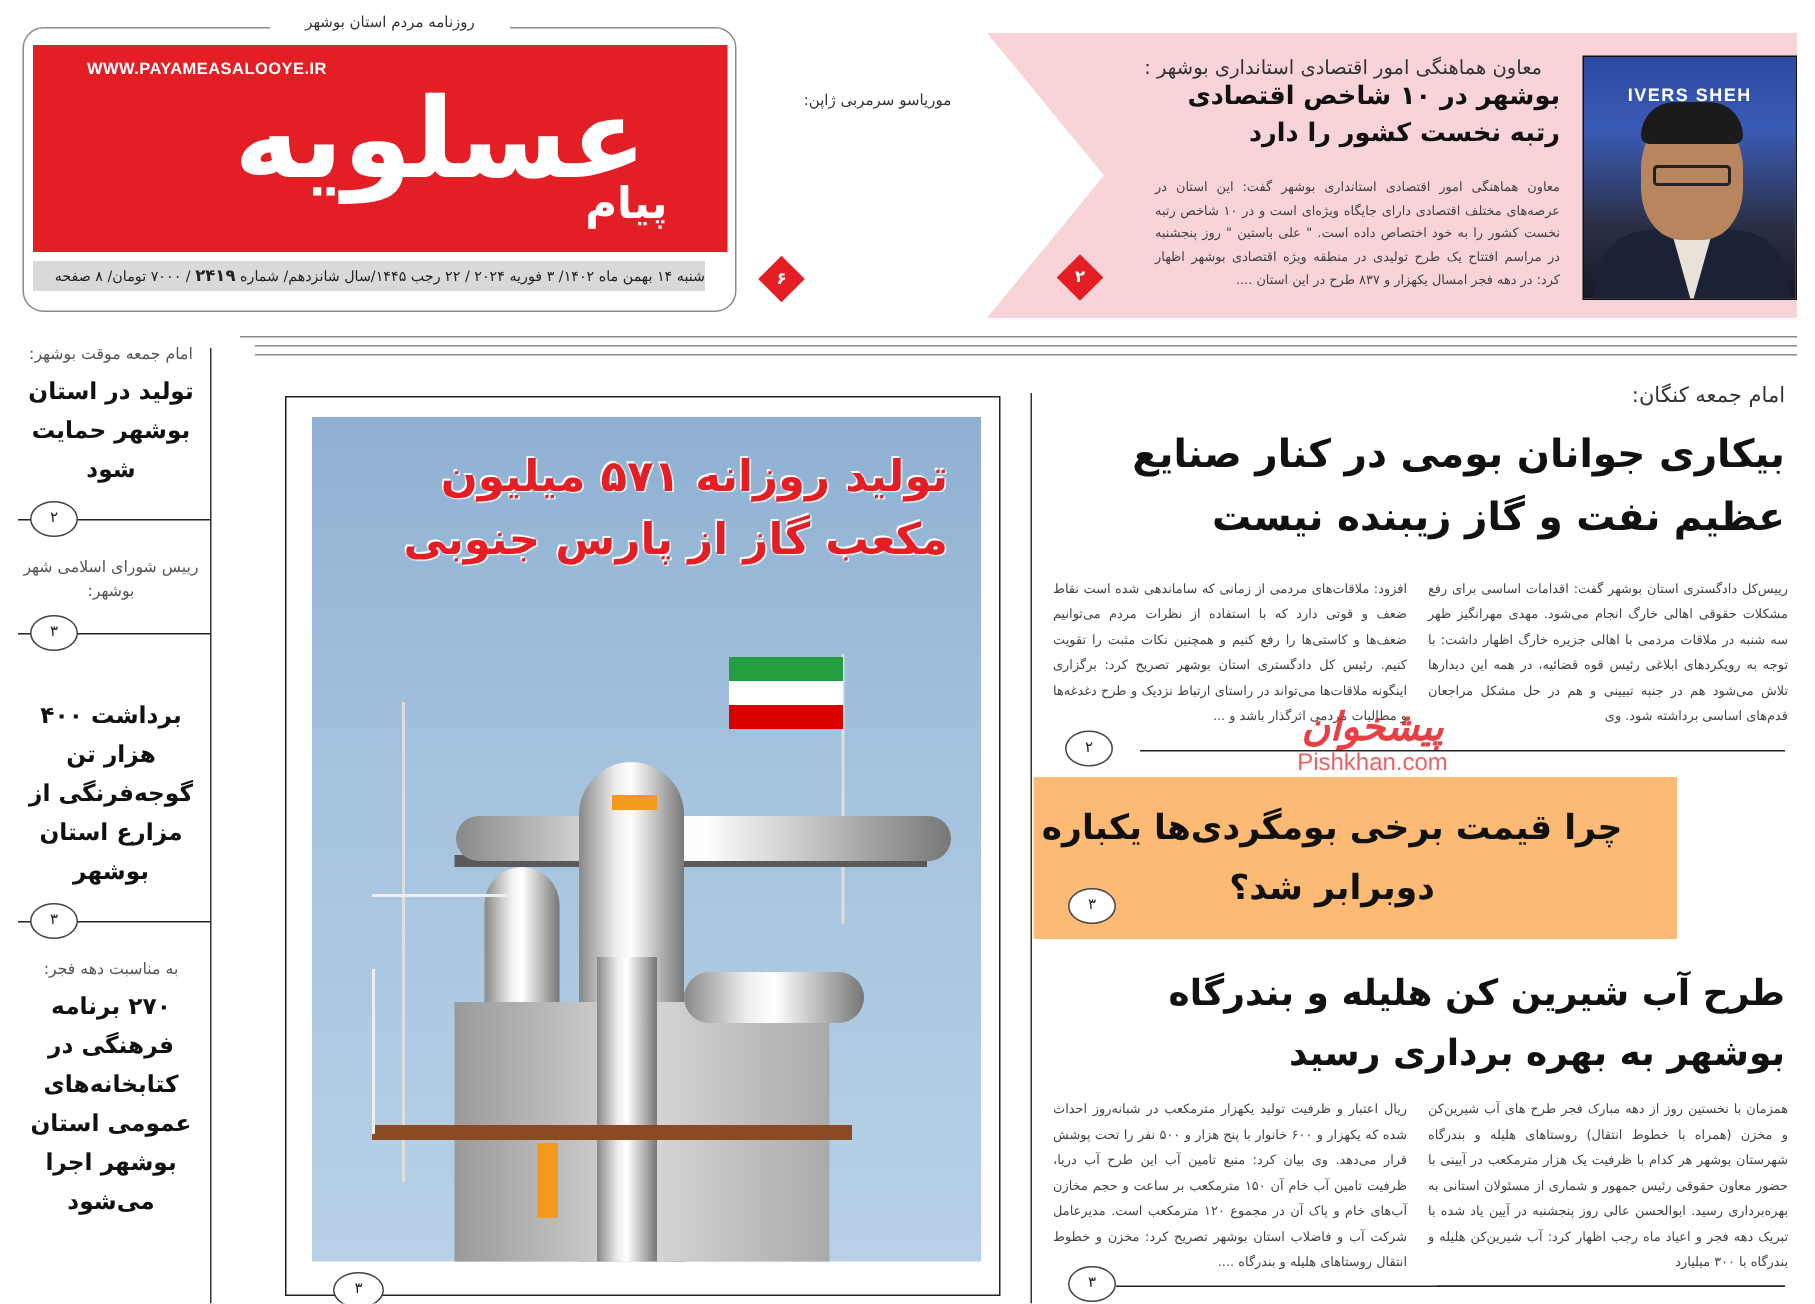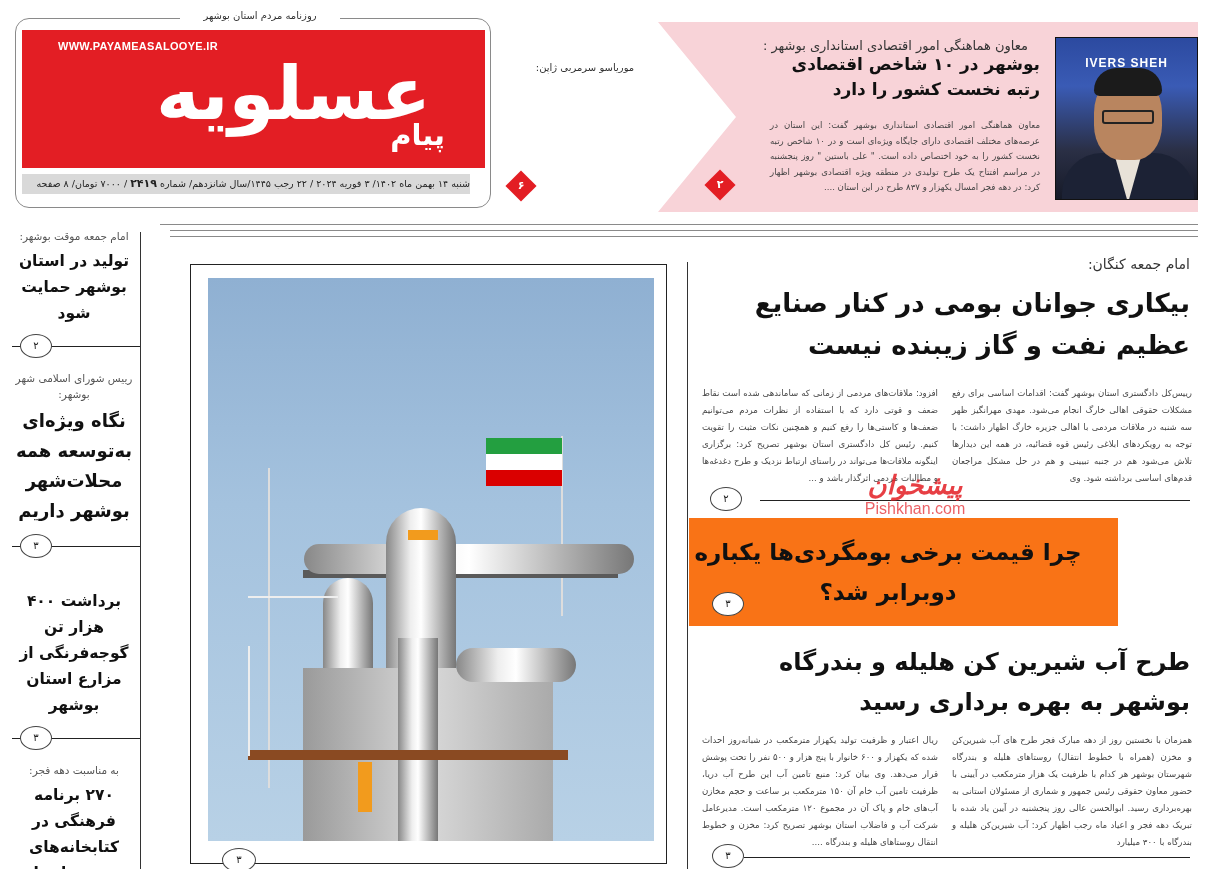--- a/index.html
+++ b/index.html
@@ -68,21 +68,21 @@
   
   .col-divider { left: 687px; top: 262px; width: 1px; height: 607px; background: #333; }
   .r-kicker { right: 20px; top: 256px; font-size: 14px; color: #333; }
   .r-head1 { right: 20px; top: 282px; width: 480px; text-align: right; font-weight: bold; font-size: 26px; line-height: 42px; color: #111; }
   .body-col { font-size: 8.6px; line-height: 17px; text-align: justify; color: #444; }
   .bc1 { right: 18px; top: 385px; width: 240px; }
   .bc2 { right: 272px; top: 385px; width: 236px; }
   .bc3 { right: 18px; top: 732px; width: 240px; }
   .bc4 { right: 272px; top: 732px; width: 236px; }
   .r-pagemark { width: 32px; height: 24px; border: 1px solid #444; border-radius: 50%; background: #fff; font-size: 10px; line-height: 22px; text-align: center; }
-  .orange { left: 689px; top: 518px; width: 429px; height: 108px; background: #f97316; }
+  .orange { left: 689px; top: 518px; width: 429px; height: 108px; background: #fdba74; }
   .orange-head { right: 20px; top: 14px; width: 420px; text-align: center; font-weight: bold; font-size: 23px; line-height: 40px; color: #111; }
   .r-head3 { right: 20px; top: 642px; width: 480px; text-align: right; font-weight: bold; font-size: 24px; line-height: 40px; color: #111; }
 
   .watermark { left: 855px; top: 470px; width: 120px; text-align: center; }
   .watermark .fa { font-weight: bold; font-size: 26px; color: #e31e24; opacity: 0.85; font-style: italic; }
   .watermark .en { font-family: "Liberation Sans", sans-serif; font-size: 16px; color: #e31e24; opacity: 0.7; direction: ltr; }
 </style>
 </head>
 <body>
 
@@ -130,21 +130,20 @@
   <div class="sb-item">
     <div class="kicker">امام جمعه موقت بوشهر:</div>
     <div class="head">تولید در استان بوشهر حمایت شود</div>
     <div class="pagemark">
         <div class="line"></div>
         <div class="circle">۲</div>
       </div>
   </div>
   <div class="sb-item">
     <div class="kicker">رییس شورای اسلامی شهر بوشهر:</div>
-    <div class="head big">نگاه ویژه‌ای به‌توسعه همه محلات‌شهر بوشهر داریم</div>
     <div class="pagemark">
         <div class="line"></div>
         <div class="circle">۳</div>
       </div>
   </div>
   <div class="sb-item">
     <div class="head" style="margin-top:28px;">برداشت ۴۰۰ هزار تن گوجه‌فرنگی از مزارع استان بوشهر</div>
     <div class="pagemark">
         <div class="line"></div>
         <div class="circle">۳</div>
@@ -153,20 +152,21 @@
   <div class="sb-item">
     <div class="kicker">به مناسبت دهه فجر:</div>
     <div class="head">۲۷۰ برنامه فرهنگی در کتابخانه‌های عمومی استان بوشهر اجرا می‌شود</div>
 
   </div>
 </div>
 <div class="abs sidebar-divider"></div>
 
 <div class="abs photo-box"></div>
 <div class="abs photo">
+  <div class="abs photo-head">تولید روزانه ۵۷۱ میلیون مکعب گاز از پارس جنوبی</div>
 
   <div class="abs flagpole"></div>
   <div class="abs flag">
     <div style="background:#239f40;"></div>
       <div style="background:#ffffff;"></div>
       <div style="background:#da0000;"></div>
   </div>
   <div class="abs" style="left:60px; top:190px; width:2px; height:320px; background:#ddd;"></div>
   <div class="abs platform" style="left:95px; top:292px; width:315px; height:8px;"></div>
   <div class="abs pipe" style="left:96px; top:266px; width:330px; height:30px; border-radius:15px;"></div>

